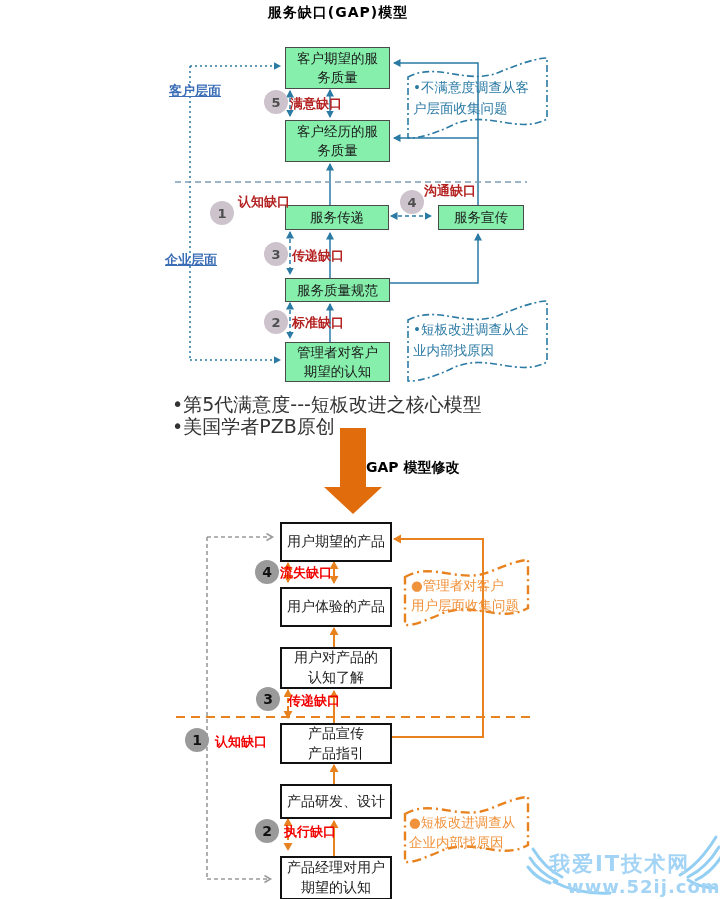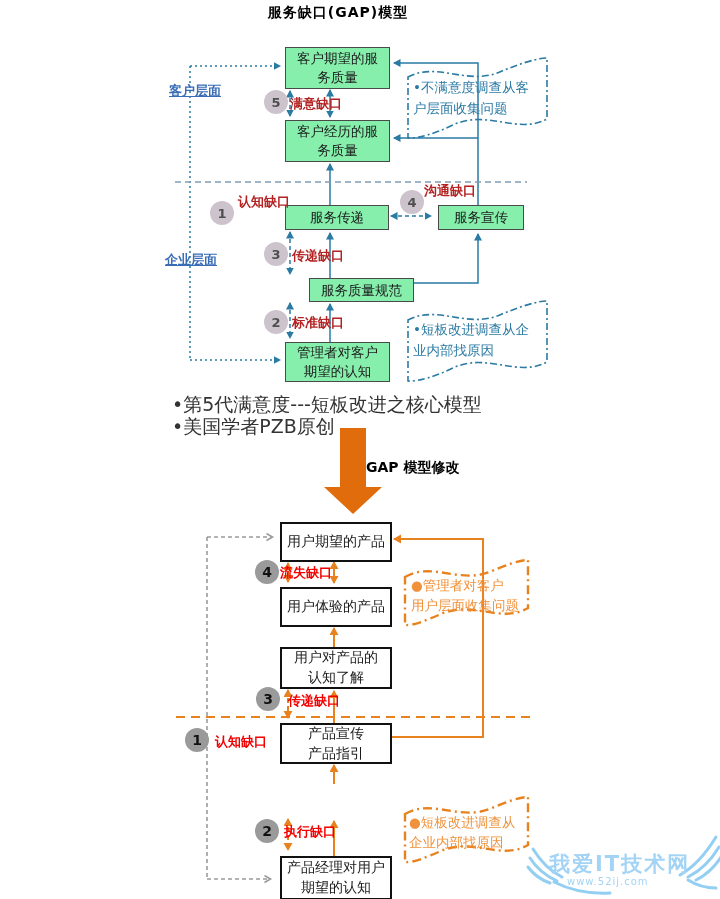--- a/index.html
+++ b/index.html
@@ -19,21 +19,21 @@
   .footnote{color:#333;font-size:19px;}
   
   .box-b{border:2px solid #111;background:#fff;color:#1a1a1a;font-size:14px;line-height:1.4;
          display:flex;align-items:center;justify-content:center;text-align:center;white-space:pre-line;}
   .circle-b{width:24px;height:24px;border-radius:50%;background:#9a9a9a;color:#111;
             font-size:14px;font-weight:bold;display:flex;align-items:center;justify-content:center;}
   .redlbl-b{color:#f20000;font-size:13px;font-weight:bold;}
   .note-o{color:#f0923c;font-size:13.5px;line-height:1.5;white-space:pre-line;}
   .trans-label{font-size:14px;font-weight:bold;color:#000;}
   .wm-name{color:#a3d4f5;font-size:21px;font-weight:bold;letter-spacing:2px;}
-  .wm-url{color:#a3d4f5;font-size:10px;font-weight:normal;letter-spacing:1px;}
+  .wm-url{color:#a3d4f5;font-size:18px;font-weight:bold;letter-spacing:1px;}
 </style>
 </head>
 <body>
 
 <div class="stage">
 
   <svg class="overlay" viewBox="0 0 720 899">
     <defs>
       <marker id="mT" markerUnits="userSpaceOnUse" markerWidth="9" markerHeight="9" refX="6.5" refY="4" orient="auto-start-reverse">
         <path d="M0,0 L7.5,4 L0,8 Z" fill="#2a7aa4"></path>
@@ -102,21 +102,21 @@
   </svg>
 
   <div class="abs title" style="left:238px;top:4px;width:200px;">服务缺口(GAP)模型</div>
 
   <div class="abs box-t" style="left:285px;top:47px;width:103px;height:40px;">客户期望的服
 务质量</div>
   <div class="abs box-t" style="left:285px;top:120px;width:103px;height:40px;">客户经历的服
 务质量</div>
   <div class="abs box-t" style="left:285px;top:205px;width:102px;height:23px;">服务传递</div>
   <div class="abs box-t" style="left:438px;top:205px;width:84px;height:23px;">服务宣传</div>
-  <div class="abs box-t" style="left:285px;top:278px;width:103px;height:22px;margin-left:24px;">服务质量规范</div>
+  <div class="abs box-t" style="left:285px;top:278px;width:103px;height:22px;">服务质量规范</div>
   <div class="abs box-t" style="left:285px;top:342px;width:103px;height:38px;">管理者对客户
 期望的认知</div>
 
   <div class="abs bluelbl" style="left:169px;top:82px;">客户层面</div>
   <div class="abs bluelbl" style="left:165px;top:251px;">企业层面</div>
 
   <div class="abs circle-t" style="left:264px;top:90px;">5</div>
   <div class="abs redlbl-t" style="left:290px;top:95px;">满意缺口</div>
   <div class="abs circle-t" style="left:210px;top:201px;">1</div>
   <div class="abs redlbl-t" style="left:238px;top:193px;">认知缺口</div>
@@ -136,20 +136,21 @@
   <div class="abs footnote" style="left:172px;top:414px;">•美国学者PZB原创</div>
 
   <div class="abs trans-label" style="left:366px;top:459px;">GAP 模型修改</div>
 
   <div class="abs box-b" style="left:280px;top:522px;width:108px;height:36px;">用户期望的产品</div>
   <div class="abs box-b" style="left:280px;top:587px;width:108px;height:36px;">用户体验的产品</div>
   <div class="abs box-b" style="left:280px;top:647px;width:108px;height:38px;">用户对产品的
 认知了解</div>
   <div class="abs box-b" style="left:280px;top:723px;width:108px;height:37px;">产品宣传
 产品指引</div>
+  <div class="abs box-b" style="left:280px;top:784px;width:108px;height:31px;">产品研发、设计</div>
   <div class="abs box-b" style="left:280px;top:856px;width:108px;height:40px;">产品经理对用户
 期望的认知</div>
 
   <div class="abs circle-b" style="left:255px;top:560px;">4</div>
   <div class="abs redlbl-b" style="left:280px;top:564px;">流失缺口</div>
   <div class="abs circle-b" style="left:256px;top:687px;">3</div>
   <div class="abs redlbl-b" style="left:288px;top:692px;">传递缺口</div>
   <div class="abs circle-b" style="left:185px;top:728px;">1</div>
   <div class="abs redlbl-b" style="left:215px;top:733px;">认知缺口</div>
   <div class="abs circle-b" style="left:255px;top:819px;">2</div>

